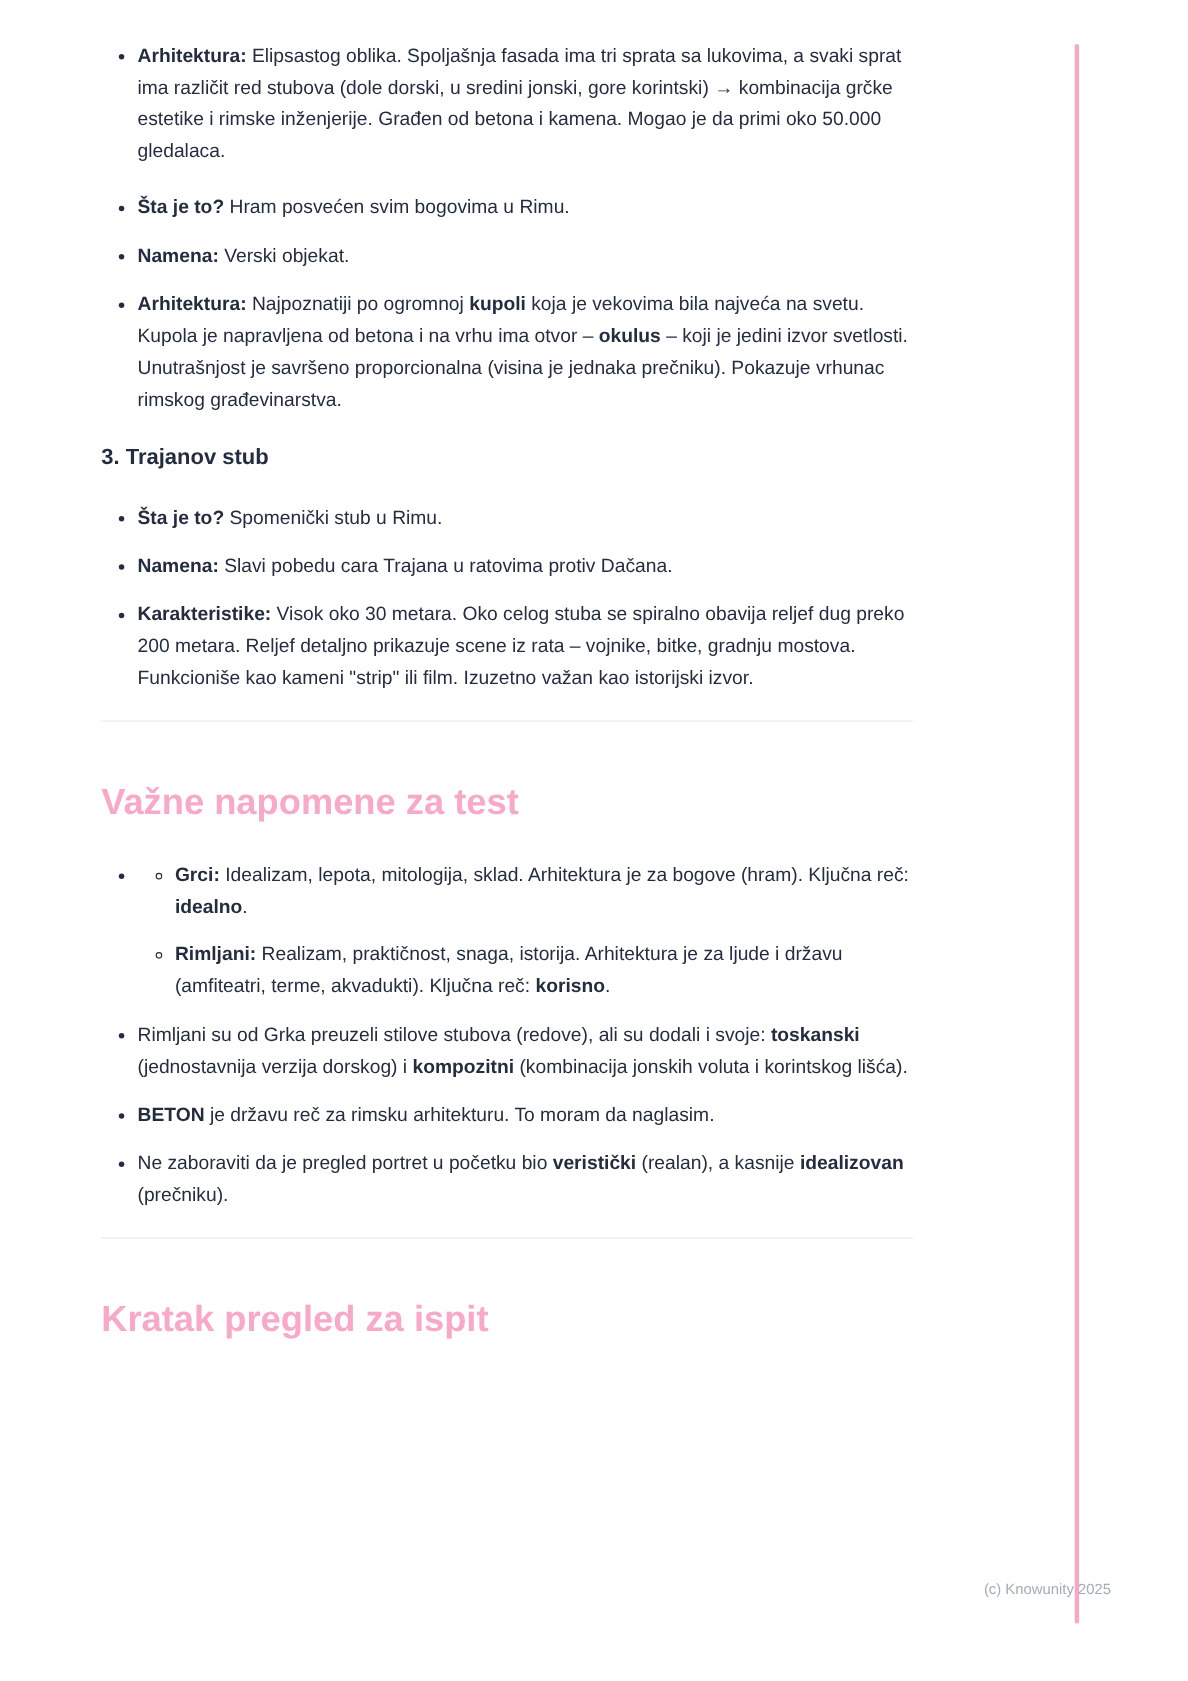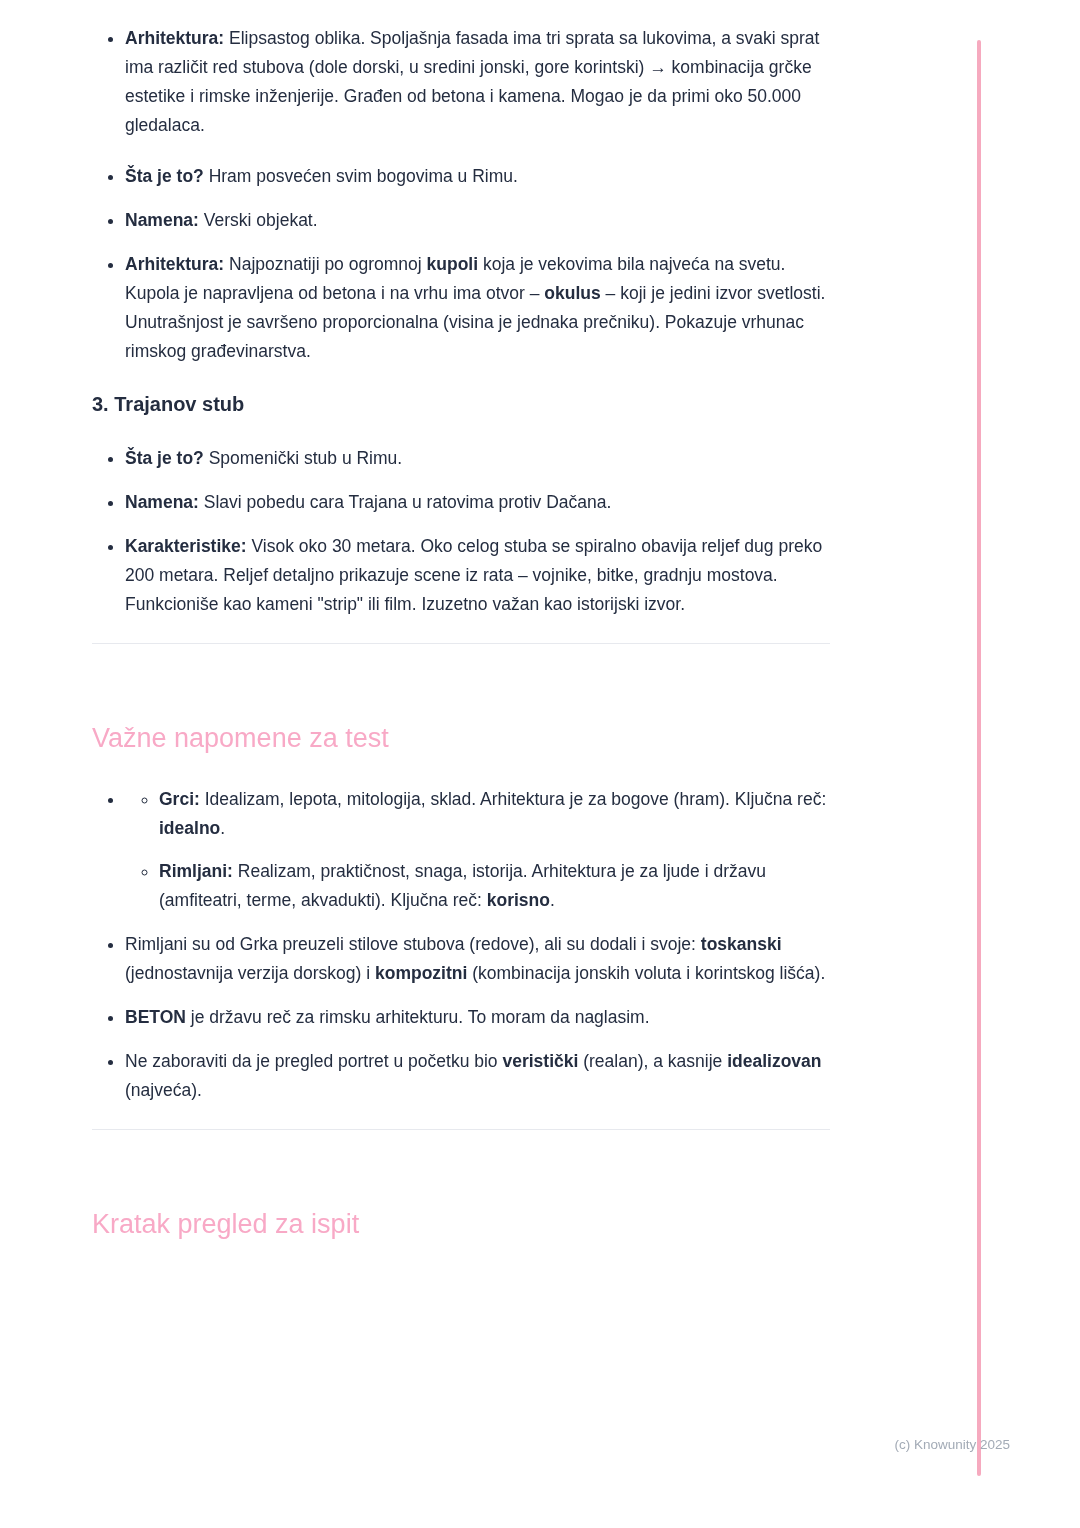--- a/index.html
+++ b/index.html
@@ -7,21 +7,21 @@
   body {
     width: 1080px;
     height: 1528px;
     position: relative;
     background: var(--page-bg, #ffffff);
     font-family: "Liberation Sans", sans-serif;
     color: var(--text-color, #242d40);
     overflow: hidden;
   }
   .content {
-    padding: 24px 250px 0 92px;
+    padding: 36px 250px 0 92px;
     font-size: 17.5px;
     line-height: 1.66;
   }
   ul[data-name="bullet-list"] {
     margin: 0 0 22px 0;
     padding-left: 33px;
     list-style-type: disc;
   }
   ul[data-name="bullet-list"] > li { margin-bottom: 15px; }
   li::marker { color: var(--text-color, #242d40); }
@@ -32,23 +32,23 @@
   }
   ul.sub > li { margin-bottom: 14px; }
   .b { font-weight: 700; }
   h3[data-name="section-heading"] {
     font-size: 20px;
     font-weight: 700;
     margin: 6px 0 22px 0;
     color: var(--text-color, #242d40);
   }
   h2[data-name="section-title-accent"] {
-    font-size: 27px;
-    font-weight: 400;
-    margin: 72px 0 24px 0;
+    font-size: 33px;
+    font-weight: 700;
+    margin: 46px 0 24px 0;
     color: var(--accent-pink, #f8a9c6);
   }
   hr[data-name="divider"] {
     border: none;
     border-top: 1px solid var(--divider-color, #e7e9ee);
     margin: 24px 0 0 0;
   }
   .edge-line {
     position: absolute;
     left: 977px;
@@ -111,21 +111,21 @@
           </li>
         </ul>
       </li>
       <li data-name="list-item">
         <div data-name="list-item-text"><span data-name="text">Rimljani su od Grka preuzeli stilove stubova (redove), ali su dodali i svoje: </span><span data-name="bold-text" class="b">toskanski</span><span data-name="text"> (jednostavnija verzija dorskog) i </span><span data-name="bold-text" class="b">kompozitni</span><span data-name="text"> (kombinacija jonskih voluta i korintskog lišća).</span></div>
       </li>
       <li data-name="list-item">
         <div data-name="list-item-text"><span data-name="bold-text" class="b">BETON</span><span data-name="text"> je državu reč za rimsku arhitekturu. To moram da naglasim.</span></div>
       </li>
       <li data-name="list-item">
-        <div data-name="list-item-text"><span data-name="text">Ne zaboraviti da je pregled portret u početku bio </span><span data-name="bold-text" class="b">veristički</span><span data-name="text"> (realan), a kasnije </span><span data-name="bold-text" class="b">idealizovan</span><span data-name="text"> (najveća).</span></div>
+        <div data-name="list-item-text"><span data-name="text">Ne zaboraviti da je pregled portret u početku bio </span><span data-name="bold-text" class="b">veristički</span><span data-name="text"> (realan), a kasnije </span><span data-name="bold-text" class="b">idealizovan</span><span data-name="text"> (prečniku).</span></div>
       </li>
     </ul>
     <hr data-name="divider">
     <h2 data-name="section-title-accent">Kratak pregled za ispit</h2>
   </main>
 
 <div class="edge-line" data-name="page-edge-accent-line"></div>
 
 <div class="footer" data-name="footer-copyright">(c) Knowunity 2025</div>
 

